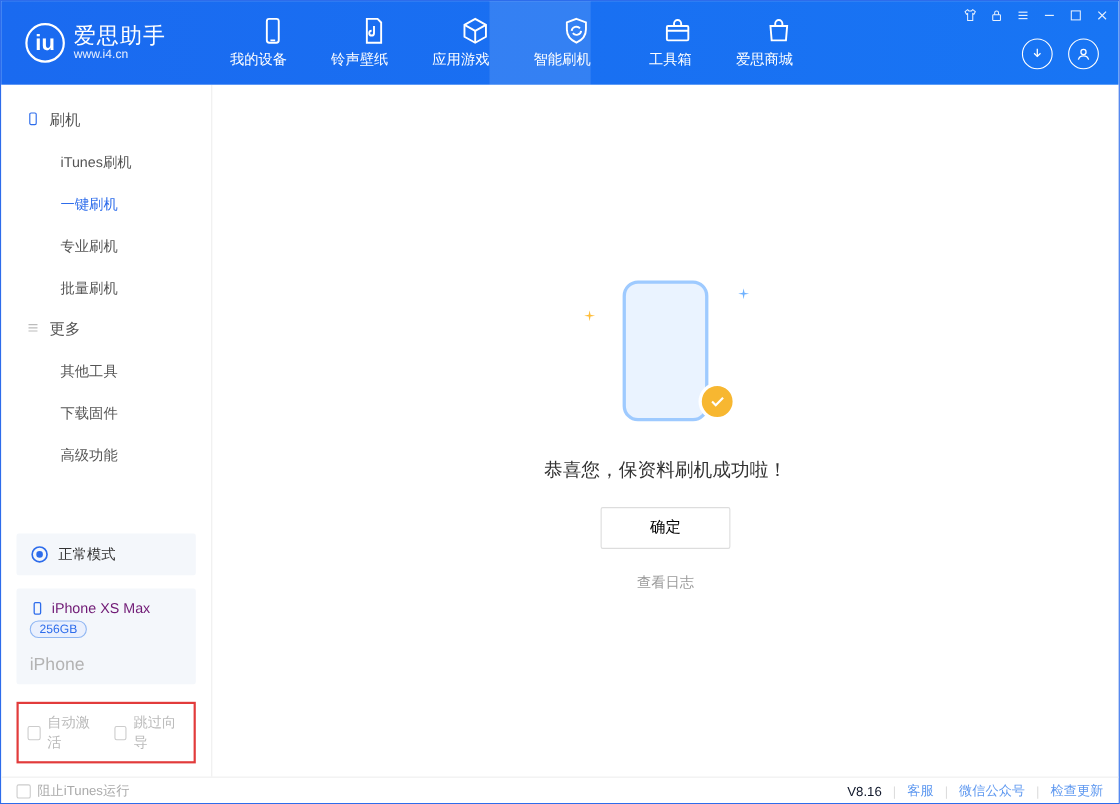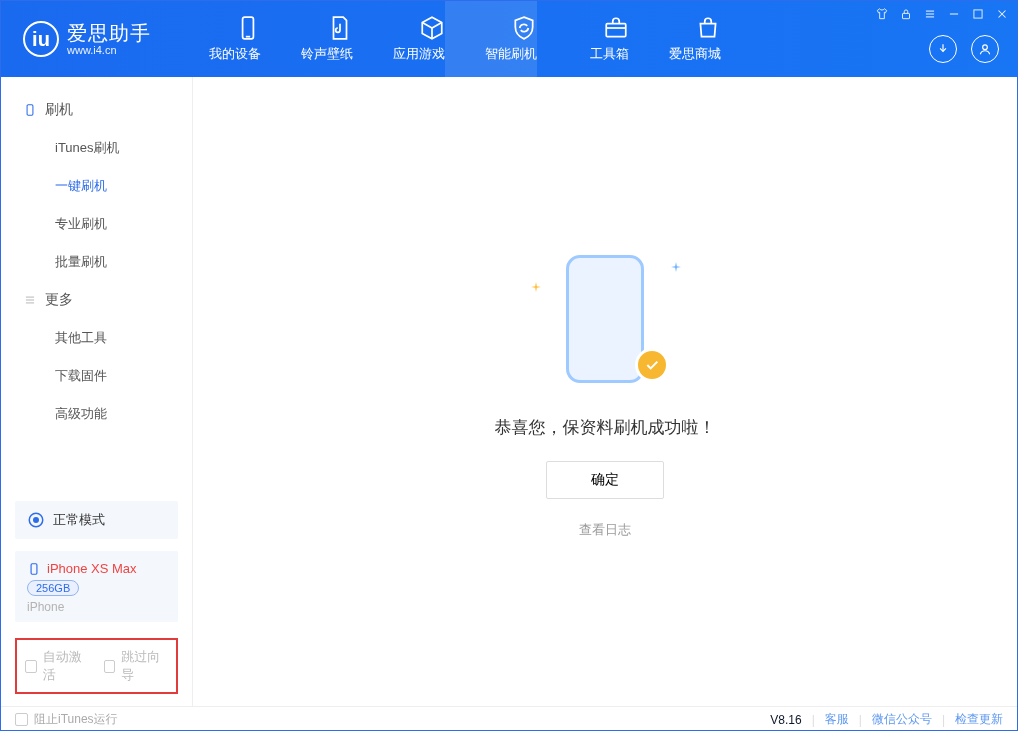--- a/index.html
+++ b/index.html
@@ -57,38 +57,38 @@
   .roundbtn svg{width:14px;height:14px;}
 
   .body {
     display:flex; height: calc(100% - 74px - 26px);
   }
   .sidebar {
     width: 192px; border-right: 1px solid #eee; display:flex; flex-direction:column;
     padding-top: 14px;
   }
   .group-head {
-    display:flex; align-items:center; gap:8px; padding: 10px 22px; color:#555; font-size:14px;
+    display:flex; align-items:flex-start; gap:8px; padding: 10px 22px; color:#555; font-size:14px;
   }
   .group-head svg{width:14px;height:14px;}
   .nav-item {
     padding: 10px 22px 10px 54px; font-size:13px; color:#555; cursor:pointer;
   }
   .nav-item.active { color:#2d6ceb; }
   .side-fill { flex:1; }
   .mode-box, .device-box {
     margin: 6px 14px; background:#f4f7fb; border-radius:2px; padding:10px 12px; font-size:13px;
     display:flex; align-items:center; gap:8px;
   }
   .device-box { flex-direction:column; align-items:flex-start; gap:4px; padding:10px 12px 8px; }
-  .device-name { color:#ef4444; font-weight:500; display:flex; gap:6px; align-items:center;}
+  .device-name { color:#701a75; font-weight:500; display:flex; gap:6px; align-items:center;}
   .cap-badge {
     border:1px solid #8fb6f3; color:#2d6ceb; font-size:11px; padding:1px 8px; border-radius:10px; background:#eaf0fd;
   }
-  .dev-sub { color:#b3b3b3; font-size:12px; }
+  .dev-sub { color:#b3b3b3; font-size:16px;margin-top:12px; }
   .options-row {
     margin: 10px 14px 12px; padding: 8px 8px; border: 2px solid #e23b3b; display:flex; gap:14px;
     align-items:center; color:#bbb; font-size:13px;
   }
   .chk { display:flex; align-items:center; gap:6px; cursor:pointer;}
   .chkbox { width:13px; height:13px; border:1px solid #ccc; border-radius:2px; background:#fff; }
   .main {
     flex:1; position:relative; display:flex; flex-direction:column; align-items:center; justify-content:center;
     gap:22px;
   }

